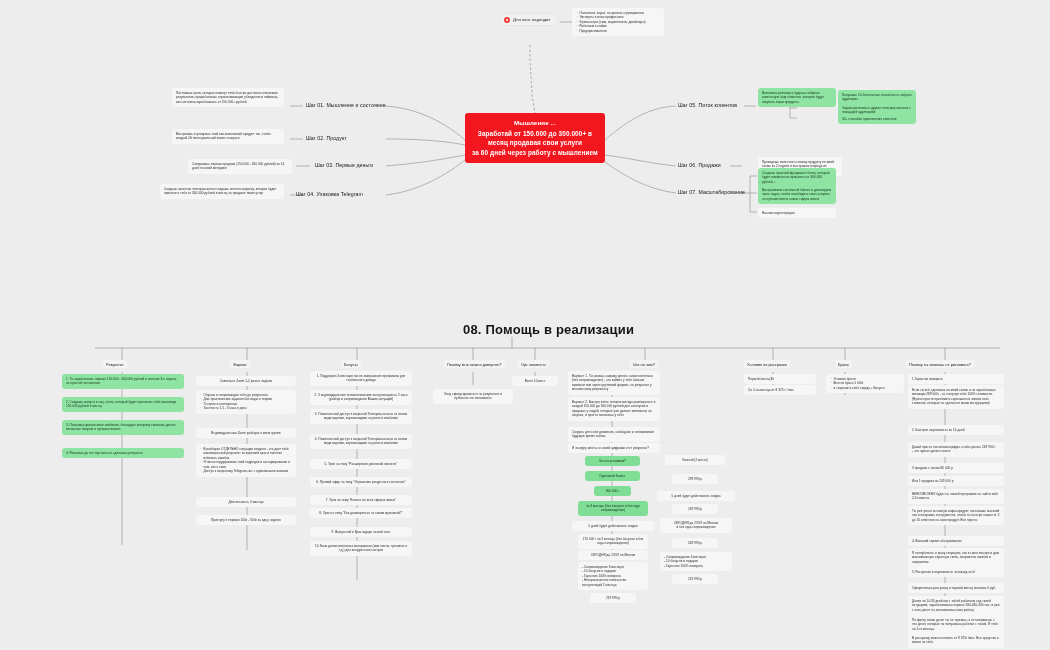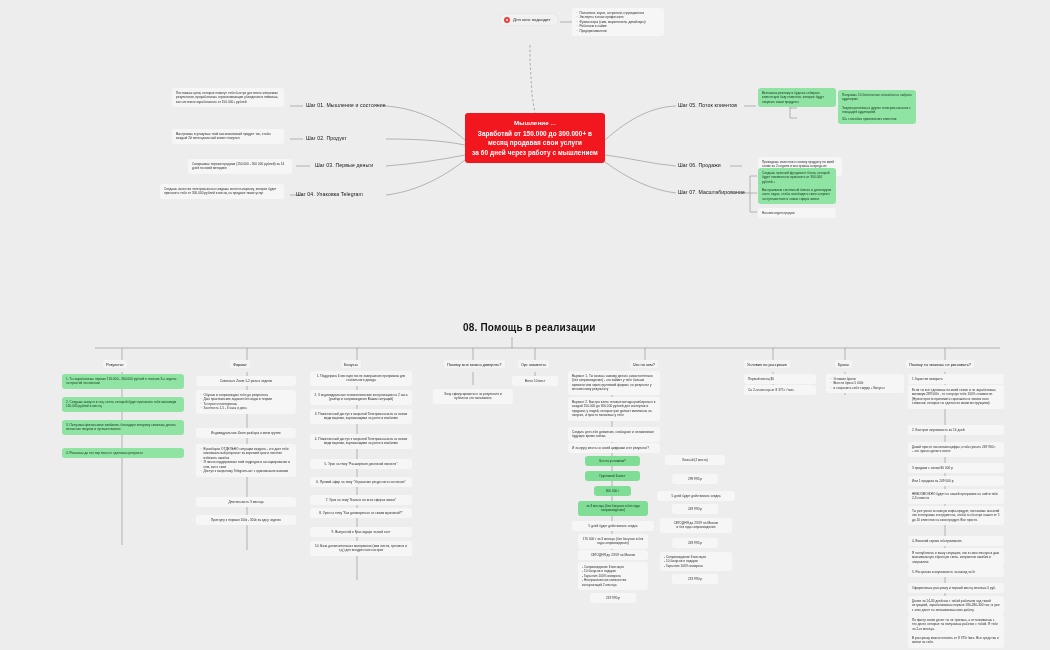--- a/index.html
+++ b/index.html
@@ -76,21 +76,21 @@
   }
   .dot-icon {
     width: 6px; height: 6px; border-radius: 50%;
     background: #ef3b3b;
     display: inline-flex; align-items: center; justify-content: center;
   }
   .dot-icon i { width: 2px; height: 2px; background: #fff; border-radius: 50%; display:block; }
   #section-title {
     position: absolute;
     left: 463px; top: 322px;
-    font-size: 10px;
+    font-size: 13px;
     font-weight: bold;
     color: #151515;
     white-space: nowrap;
     letter-spacing: .2px;
   }
   .bullets { margin: 0; padding: 0; list-style: none; }
   .bullets li { position: relative; padding-left: 3.5px; }
   .bullets li:before { content: "·"; position: absolute; left: 0.5px; top: -0.3px; }
   .ctr { text-align: center; }
 </style>

